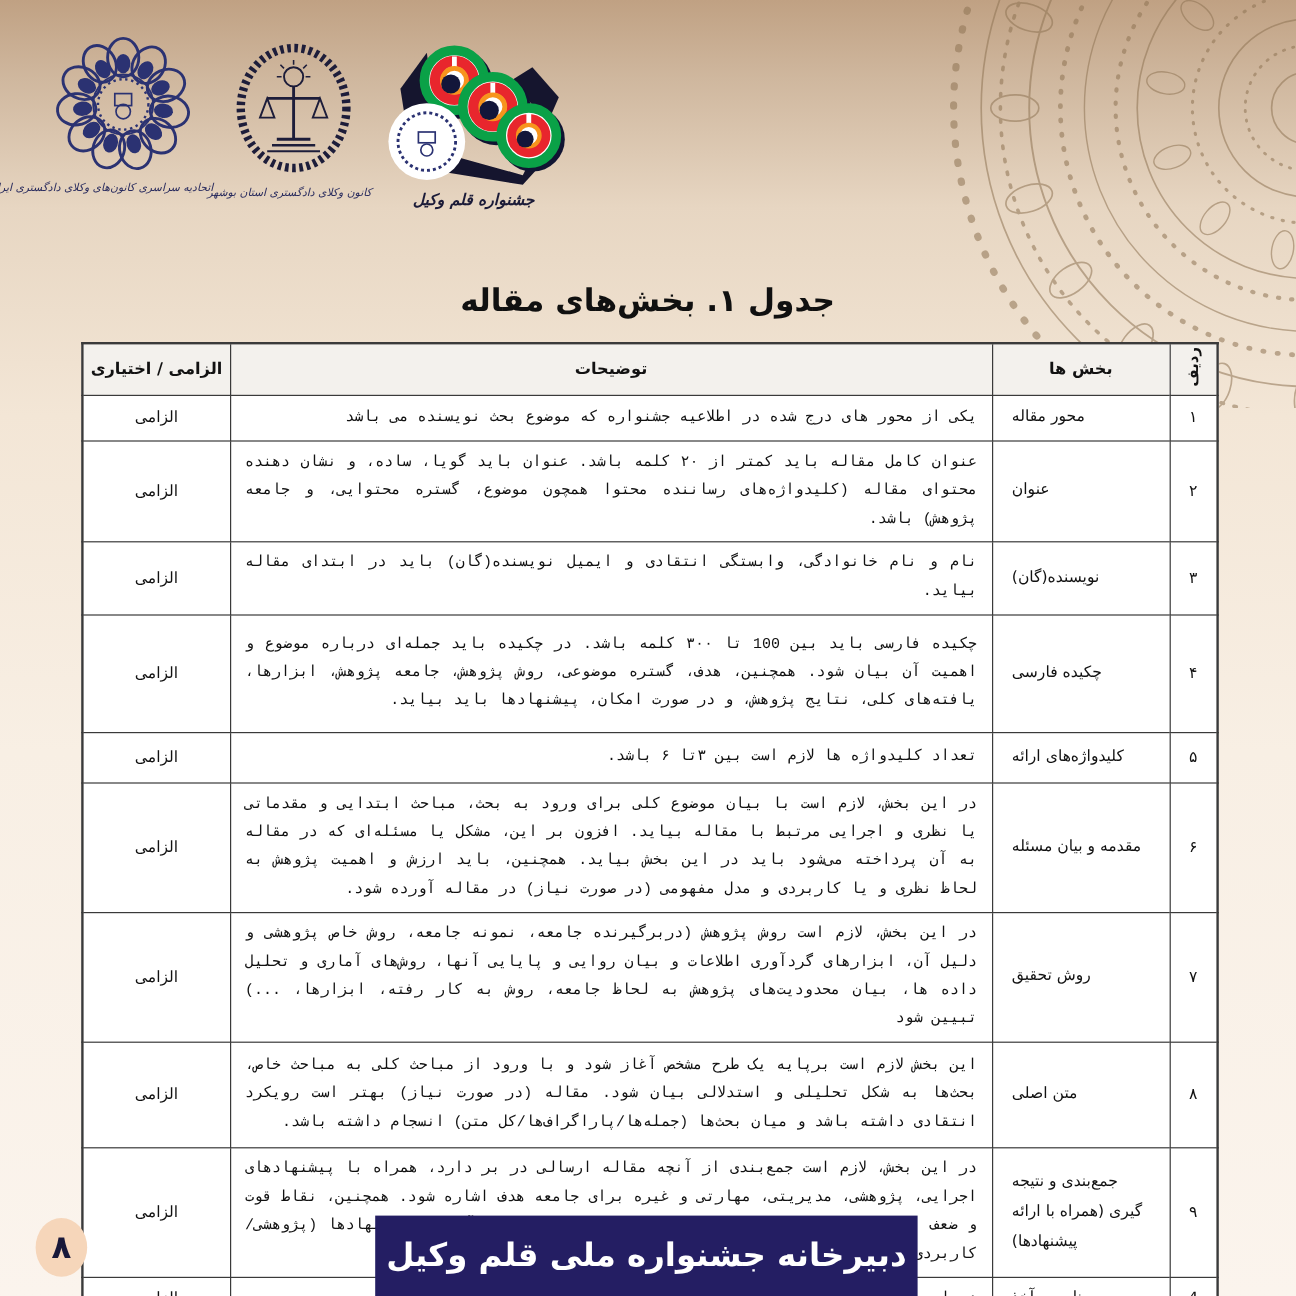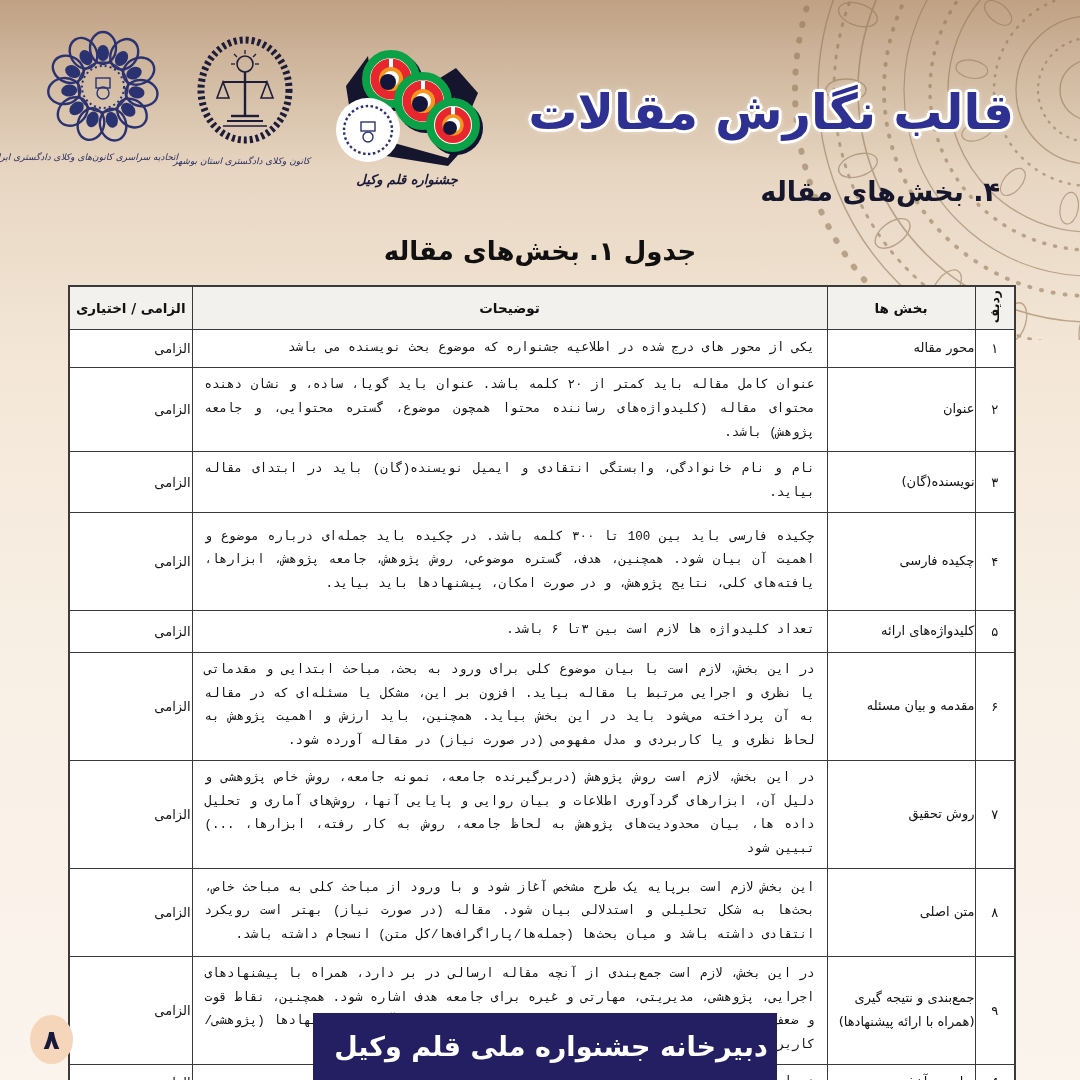--- a/index.html
+++ b/index.html
@@ -31,38 +31,38 @@
   
   table.guide{
     position:absolute;top:285px;right:64px;width:948px;
     border-collapse:collapse;table-layout:fixed;background:#fff;
     border:2px solid #3a3a3a;direction:rtl;color:#121212;
   }
   table.guide th,table.guide td{border:1px solid #3a3a3a;vertical-align:middle;overflow:hidden;}
   table.guide thead th{background:#f3f1ed;font-size:13.5px;font-weight:bold;height:38px;padding:2px 4px;}
   th.radif-h span{display:inline-block;writing-mode:vertical-rl;transform:rotate(180deg);font-size:12.5px;}
   td.num{text-align:center;font-size:13px;}
-  td.section{text-align:right;font-size:13px;padding:4px 0;line-height:1.9;}
+  td.section{text-align:left;font-size:13px;padding:4px 16px;line-height:1.9;}
   td.desc{text-align:justify;font-size:12.5px;padding:6px 12px;line-height:1.9;font-family:Liberation Mono, monospace;}
-  td.status{font-size:13px;}
+  td.status{text-align:center;font-size:13px;}
   tbody tr:nth-child(1){height:38px;}
   tbody tr:nth-child(2){height:62px;}
   tbody tr:nth-child(3){height:33px;}
   tbody tr:nth-child(4){height:98px;}
   tbody tr:nth-child(5){height:42px;}
   tbody tr:nth-child(6){height:90px;}
   tbody tr:nth-child(7){height:92px;}
   tbody tr:nth-child(8){height:88px;}
   tbody tr:nth-child(9){height:90px;}
   tbody tr:nth-child(10){height:37px;}
   
   .banner{
     position:absolute;left:313px;top:1013px;width:452px;height:67px;background:#241e63;
     color:#fff;display:flex;align-items:center;justify-content:center;
-    font-size:27px;font-weight:bold;padding-left:12px;
+    font-size:27px;font-weight:bold;
   }
   .page-num{
     position:absolute;left:30px;top:1015px;width:43px;height:49px;border-radius:50%;
     background:#f6d6ba;color:#18183a;display:flex;align-items:center;justify-content:center;
     font-size:27px;font-weight:bold;
   }
 </style>
 </head>
 <body>
 
@@ -178,21 +178,21 @@
           <path d="M-22,-8 L-28,8 L-16,8 Z" stroke-width="1.6"></path>
           <path d="M22,-8 L16,8 L28,8 Z" stroke-width="1.6"></path>
           <line x1="-14" y1="26" x2="14" y2="26" stroke-width="2.4"></line>
           <line x1="-18" y1="31" x2="18" y2="31" stroke-width="2"></line>
           <line x1="-22" y1="36" x2="22" y2="36" stroke-width="1.6"></line>
         </g>
       </svg>
       <figcaption>کانون وکلای دادگستری استان بوشهر</figcaption>
     </figure>
 
-    <figure class="logo logo3" style="margin:16px;">
+    <figure class="logo logo3" style="margin:4px;">
       <svg width="158" height="130" viewBox="0 0 158 130" xmlns="http://www.w3.org/2000/svg">
         <g>
           <path d="M18,48 L40,18 L46,60 L24,86 Z" fill="#15152e"></path>
           <path d="M30,95 L120,120 L140,80 L150,95 L120,128 L40,115 Z" fill="#15152e"></path>
           <path d="M128,30 L150,55 L140,78 L112,40 Z" fill="#15152e"></path>
           <g>
             <circle cx="66" cy="44" r="29" fill="#101432"></circle>
             <circle cx="63" cy="41" r="25" fill="#fff" stroke="#0aa147" stroke-width="8"></circle>
             <circle cx="63" cy="41" r="16" fill="none" stroke="#e8262d" stroke-width="9"></circle>
             <line x1="63" y1="21" x2="63" y2="31" stroke="#fff" stroke-width="4"></line>
@@ -218,22 +218,20 @@
           <circle cx="40" cy="92" r="32" fill="#fff"></circle>
           <circle cx="40" cy="92" r="24" fill="none" stroke="#2b3272" stroke-width="2.4" stroke-dasharray="2.5 2.5"></circle>
           <rect x="33" y="84" width="14" height="9" fill="none" stroke="#2b3272" stroke-width="1.4"></rect>
           <circle cx="40" cy="99" r="5" fill="none" stroke="#2b3272" stroke-width="1.4"></circle>
         </g>
       </svg>
       <figcaption>جشنواره قلم وکیل</figcaption>
     </figure>
   </div>
 
-  <h1 class="main-title">قالب نگارش مقالات</h1>
-  <h2 class="sub-title">۴. بخش‌های مقاله</h2>
   <div class="table-caption">جدول ۱. بخش‌های مقاله</div>
 
   <table class="guide">
     <colgroup>
       <col style="width:40px">
         <col style="width:148px">
         <col style="width:635px">
         <col style="width:123px">
     </colgroup>
     <thead>

